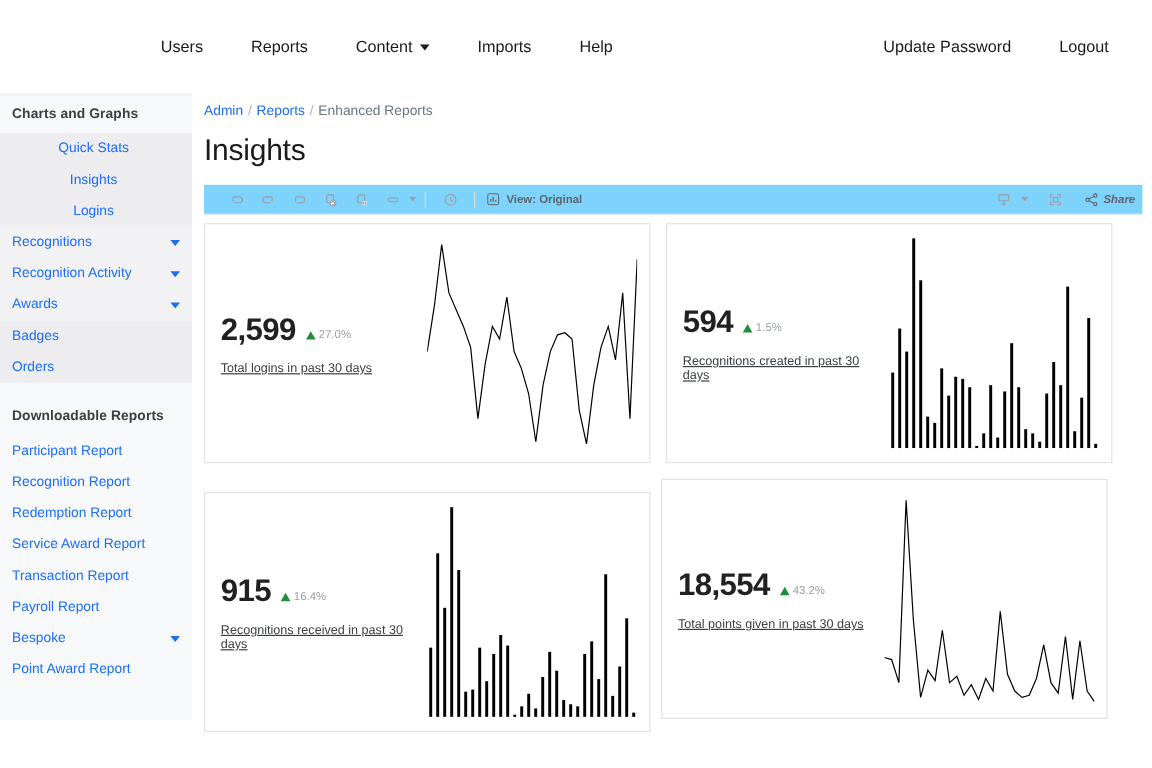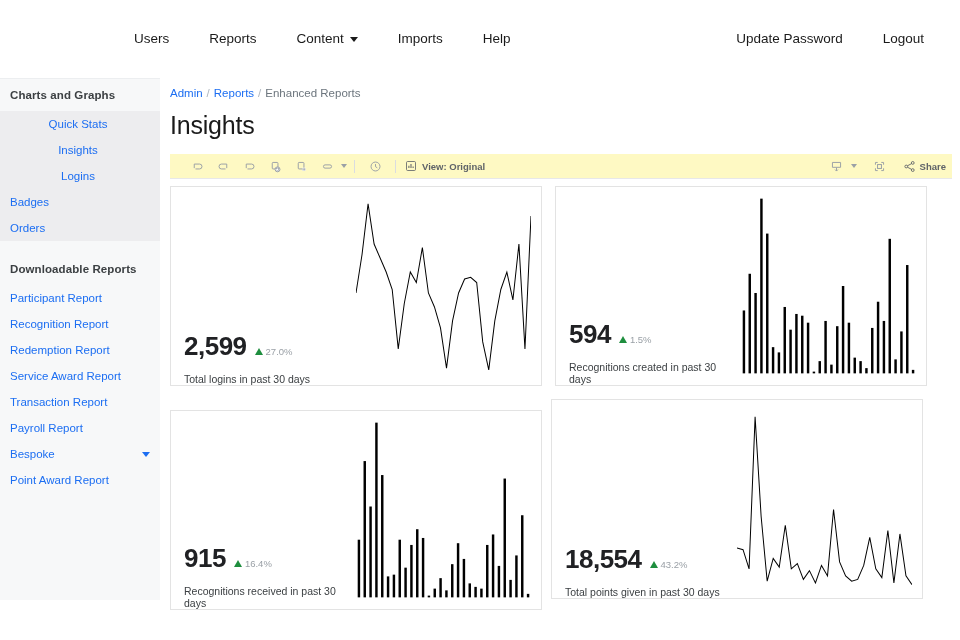--- a/index.html
+++ b/index.html
@@ -60,63 +60,63 @@
   .main { position: absolute; top: 78px; left: 160px; width: 800px; height: 562px; background: #fff; }
   .breadcrumb { padding: 9px 0 0 10px; font-size: 11.5px; color: #6c757d; }
   .bc-link { color: #1c6ef2; cursor: pointer; }
   .bc-sep { color: #adb5bd; margin: 0 4px; }
   .bc-current { color: #6c757d; }
   .page-title { font-size: 25px; font-weight: 400; color: #1a1a1a; padding: 12px 0 0 10px; letter-spacing: -.2px; }
 
   
   .toolbar {
     position: absolute; top: 76px; left: 10px; width: 782px; height: 25px;
-    background: #fef9c3; border-bottom: 1px solid #e8e8e8;
+    background: #7dd3fc; border-bottom: 1px solid #e8e8e8;
     display: flex; align-items: center;
   }
   .tb-left { display: flex; align-items: center; padding-left: 14px; gap: 0; }
   .tb-right { position: absolute; right: 6px; display: flex; align-items: center; }
   .tb-btn {
     width: 26px; height: 22px; display: flex; align-items: center; justify-content: center;
     cursor: pointer; color: #9aa0a6;
   }
   .tb-sep { width: 1px; height: 13px; background: #dadce0; margin: 0 7px; }
   .tb-caret {
     width: 0; height: 0; margin-left: 1px;
     border-left: 3.5px solid transparent; border-right: 3.5px solid transparent;
     border-top: 4px solid #9aa0a6; cursor: pointer;
   }
   .tb-view { display: flex; align-items: center; cursor: pointer; margin-left: 2px; }
   .tb-view-label { font-size: 9.5px; color: #5f6368; margin-left: 5px; font-weight: bold; white-space: nowrap; }
-  .tb-share-label { font-size: 9.5px; color: #5f6368; margin-left: 4px; font-weight: bold; }
+  .tb-share-label { font-size: 9.5px; color: #5f6368; margin-left: 4px; font-weight: bold; font-style: italic; }
 
   
   .grid {
     position: absolute; top: 108px; left: 10px; width: 782px; height: 440px;
   }
   .card {
     position: absolute; background: #fff; border: 1px solid #e3e3e3;
     display: flex; align-items: stretch;
   }
   .card1 { left: 0;   top: 0;   width: 372px; height: 200px; }
   .card2 { left: 385px; top: 0; width: 372px; height: 200px; }
   .card3 { left: 0;   top: 224px; width: 372px; height: 200px; }
   .card4 { left: 381px; top: 213px; width: 372px; height: 200px; }
 
-  .card-stat { width: 185px; display: flex; flex-direction: column; justify-content: flex-end; padding-left: 13px; }
+  .card-stat { width: 185px; display: flex; flex-direction: column; justify-content: center; padding-left: 13px; }
   .stat-row { display: flex; align-items: baseline; }
   .stat-number { font-size: 26px; font-weight: bold; color: #202124; letter-spacing: -.5px; }
   .stat-delta { display: flex; align-items: center; margin-left: 8px; }
   .tri-up {
     width: 0; height: 0;
     border-left: 4.5px solid transparent; border-right: 4.5px solid transparent;
     border-bottom: 7px solid #1e8e3e; margin-right: 3px;
   }
   .delta-text { font-size: 9.5px; color: #9aa0a6; }
-  .stat-label { font-size: 10.5px; color: #3c4043; margin-top: 11px; }
+  .stat-label { font-size: 10.5px; color: #3c4043; margin-top: 11px; text-decoration: underline; }
   .card-viz { flex: 1; position: relative; padding: 8px 10px 8px 0; }
   .card-viz svg { width: 100%; height: 100%; display: block; }
 </style>
 </head>
 <body>
 
 <div class="page">
 
   <div class="topnav">
     <div class="topnav-left">
@@ -134,20 +134,25 @@
 
   <div class="sidebar">
     <div class="sb-head">Charts and Graphs</div>
 
     <div class="sb-group-a">
       <div class="sb-item"><span>Quick Stats</span></div>
       <div class="sb-item"><span>Insights</span></div>
       <div class="sb-item"><span>Logins</span></div>
     </div>
 
+    <div class="sb-group-b">
+      <div class="sb-item"><span>Recognitions</span><span class="sb-arrow"></span></div>
+      <div class="sb-item"><span>Recognition Activity</span><span class="sb-arrow"></span></div>
+      <div class="sb-item"><span>Awards</span><span class="sb-arrow"></span></div>
+    </div>
 
     <div class="sb-group-c">
       <div class="sb-item"><span>Badges</span></div>
       <div class="sb-item"><span>Orders</span></div>
     </div>
 
     <div class="sb-gap"></div>
 
     <div class="sb-head">Downloadable Reports</div>
     <div class="sb-item"><span>Participant Report</span></div>

